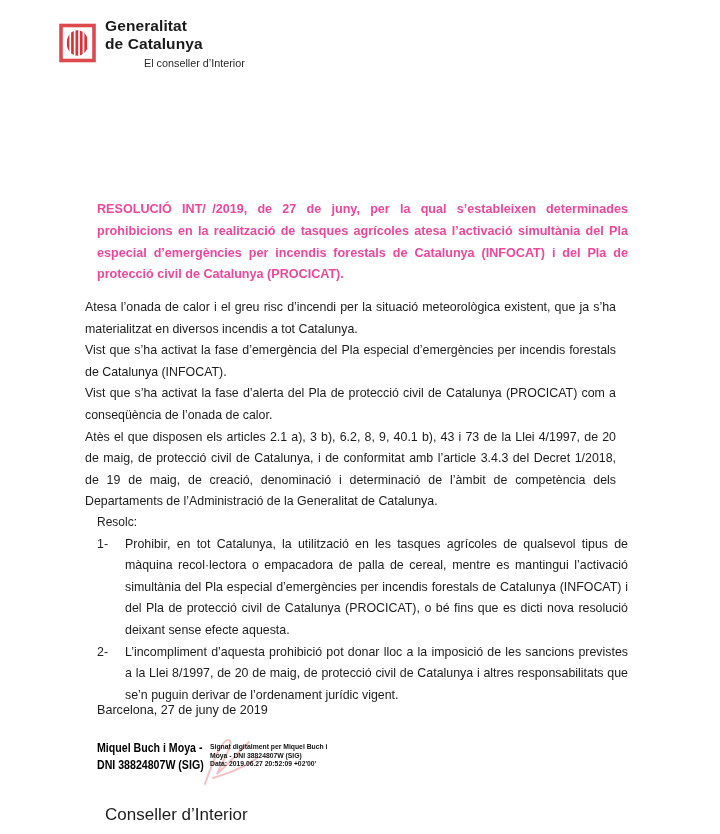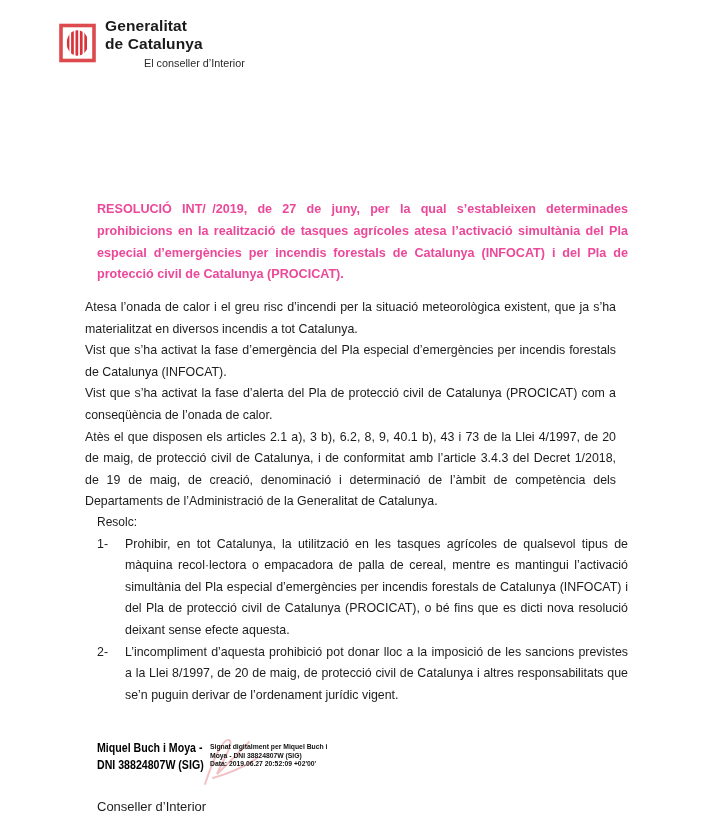--- a/index.html
+++ b/index.html
@@ -43,21 +43,21 @@
   .sig-stroke{position:absolute;left:96px;top:-10px;width:78px;height:62px;pointer-events:none;}
   .sig-name{
     position:absolute;left:0;top:0;width:220px;
     font-weight:bold;font-size:13.6px;line-height:16.8px;color:#000;
     transform:scaleX(0.78);transform-origin:0 0;white-space:nowrap;
   }
   .sig-digital{
     position:absolute;left:113px;top:3px;width:150px;
     font-weight:bold;font-size:6.8px;line-height:8.6px;color:#111;
   }
-  .signer-title{position:absolute;left:97px;top:797px;margin:0;font-size:13px;line-height:20px;}
+  .signer-title{position:absolute;left:97px;top:797px;margin:8px;font-size:17px;line-height:20px;}
 </style>
 </head>
 <body>
 
 <div class="page">
 
   <div class="letterhead">
     <span class="logo">
       <svg width="37" height="40" viewBox="0 0 37 40" xmlns="http://www.w3.org/2000/svg">
         <rect x="2" y="2.5" width="33" height="35" fill="none" stroke="#dd4a4e" stroke-width="3.6"></rect>
@@ -95,20 +95,21 @@
     <div class="res-item">
       <span class="res-num">1-</span>
       <p class="res-text">Prohibir, en tot Catalunya, la utilització en les tasques agrícoles de qualsevol tipus de màquina recol·lectora o empacadora de palla de cereal, mentre es mantingui l’activació simultània del Pla especial d’emergències per incendis forestals de Catalunya (INFOCAT) i del Pla de protecció civil de Catalunya (PROCICAT), o bé fins que es dicti nova resolució deixant sense efecte aquesta.</p>
     </div>
     <div class="res-item">
       <span class="res-num">2-</span>
       <p class="res-text">L’incompliment d’aquesta prohibició pot donar lloc a la imposició de les sancions previstes a la Llei 8/1997, de 20 de maig, de protecció civil de Catalunya i altres responsabilitats que se’n puguin derivar de l’ordenament jurídic vigent.</p>
     </div>
   </div>
 
+  <p class="place-date">Barcelona, 27 de juny de 2019</p>
 
   <div class="signature-block">
     <span class="sig-stroke">
       <svg width="78" height="62" viewBox="0 0 78 62" xmlns="http://www.w3.org/2000/svg">
         <path d="M12 54 C20 30, 30 8, 36 10 C42 12, 28 34, 24 44 C33 36, 46 22, 56 12 M20 48 C34 44, 50 38, 64 28" fill="none" stroke="#f0b6ba" stroke-width="2" stroke-linecap="round" opacity="0.85"></path>
       </svg>
     </span>
     <div class="sig-name">
       <div>Miquel Buch i Moya -</div>
       <div>DNI 38824807W (SIG)</div>

